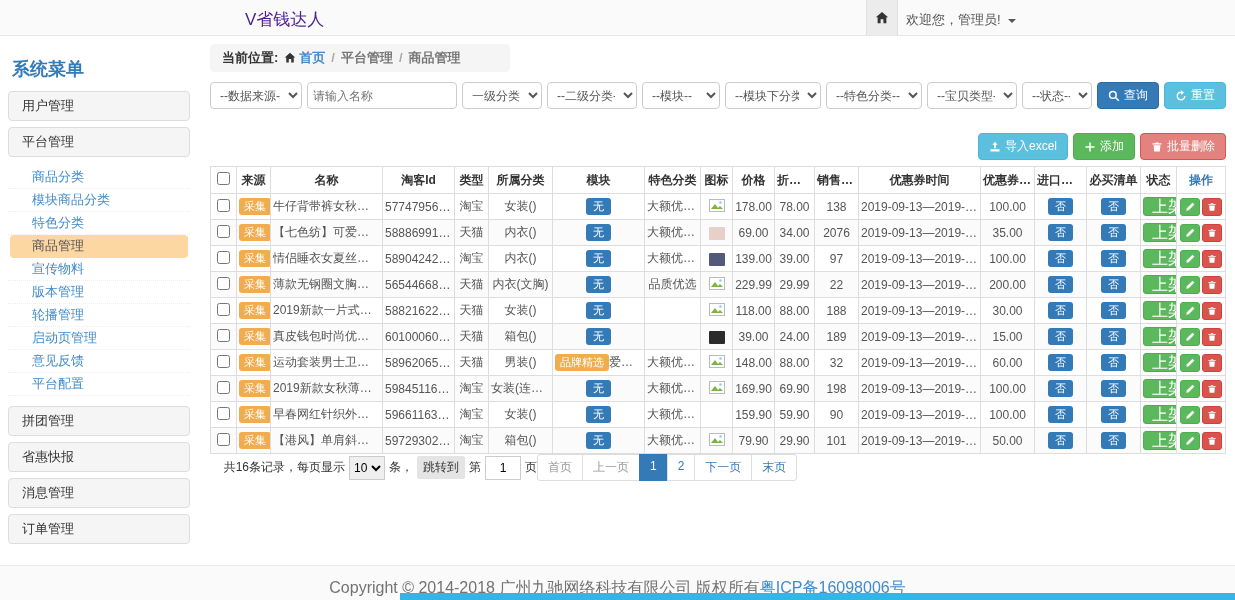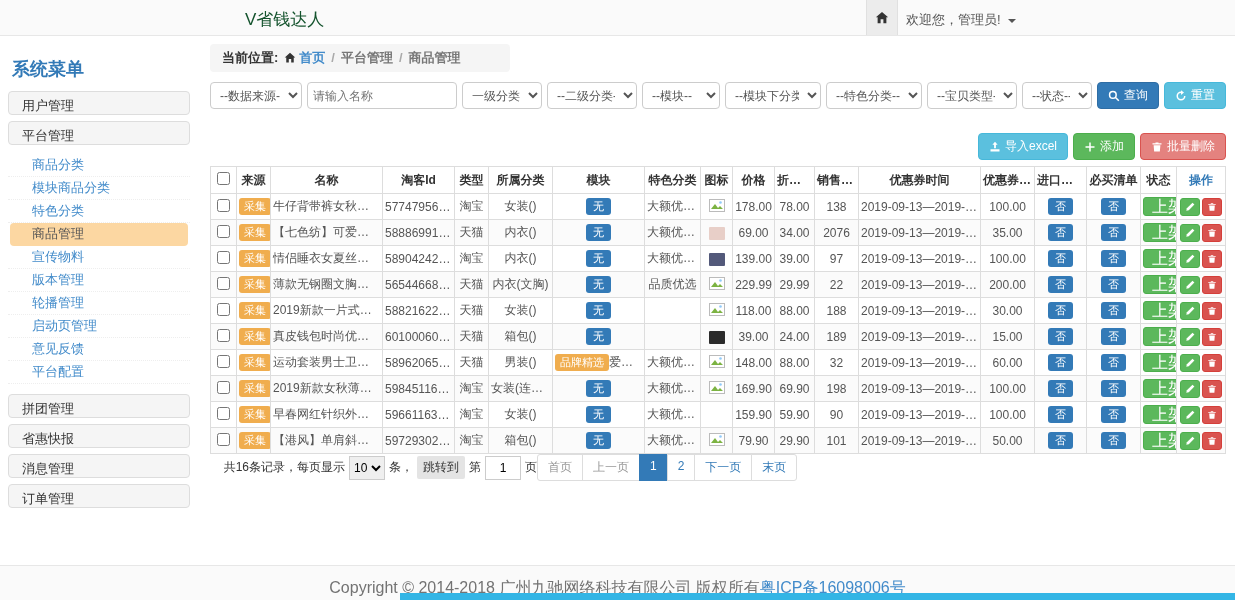--- a/index.html
+++ b/index.html
@@ -4,32 +4,32 @@
 <style>
   * { box-sizing: border-box; margin: 0; padding: 0; }
   body {
     width: 1235px; height: 600px; position: relative; overflow: hidden;
     font-family: "Liberation Sans", "DejaVu Sans", sans-serif;
     background: #ffffff; color: #555;
   }
   
   .topbar { position: absolute; top: 0; left: 0; right: 0; height: 36px;
     background: #fafafa; border-bottom: 1px solid #e7e7e7; }
-  .app-title { position: absolute; left: 245px; top: 8px; font-size: 17px; color: #14532d; }
+  .app-title { position: absolute; left: 245px; top: 8px; font-size: 17px; color: #4c1d95; }
   .home-box { position: absolute; left: 866px; top: 0; width: 32px; height: 35px;
     background: #ececec; border-left: 1px solid #e0e0e0; border-right: 1px solid #e0e0e0;
     display: flex; align-items: center; justify-content: center; cursor: pointer; }
   .home-box svg { width: 14px; height: 14px; fill: #333; }
   .welcome { position: absolute; left: 906px; top: 11px; font-size: 13px; color: #555; cursor: pointer; }
   .caret-down { display: inline-block; width: 0; height: 0; margin-left: 4px; vertical-align: middle;
     border-left: 4px solid transparent; border-right: 4px solid transparent; border-top: 4px solid #555; }
   
   .sidebar { position: absolute; left: 8px; top: 48px; width: 182px; height: 517px; overflow: hidden; }
   .sidebar-title { color: #337ab7; font-size: 18px; font-weight: bold; padding: 9px 4px 10px 4px; }
-  .side-group { background: #f5f5f5; border: 1px solid #ddd; border-radius: 4px; height: 24px;
+  .side-group { background: #f5f5f5; border: 1px solid #ddd; border-radius: 4px; height: 30px;
     line-height: 28px; padding-left: 13px; font-size: 13px; color: #333; margin-bottom: 6px; cursor: pointer; }
   .side-sub { background: #fff; padding: 3px 0 4px 0; margin-bottom: 6px; }
   .side-sub-item { height: 23px; line-height: 22px; padding-left: 24px; font-size: 13px;
     color: #428bca; border-bottom: 1px dotted #eee; cursor: pointer; white-space: nowrap; }
   .side-sub-item.active { background: #fcd7a2; border-radius: 4px; color: #555;
     margin: 0 2px; padding-left: 22px; border-bottom-color: transparent; }
   
   .main { position: absolute; left: 210px; top: 44px; width: 1016px; }
   .breadcrumb { background: #f5f5f5; border-radius: 4px; height: 28px; line-height: 28px;
     padding: 0 12px; font-size: 13px; color: #777; margin-bottom: 10px; display: inline-block; min-width: 300px; font-weight: bold; }

